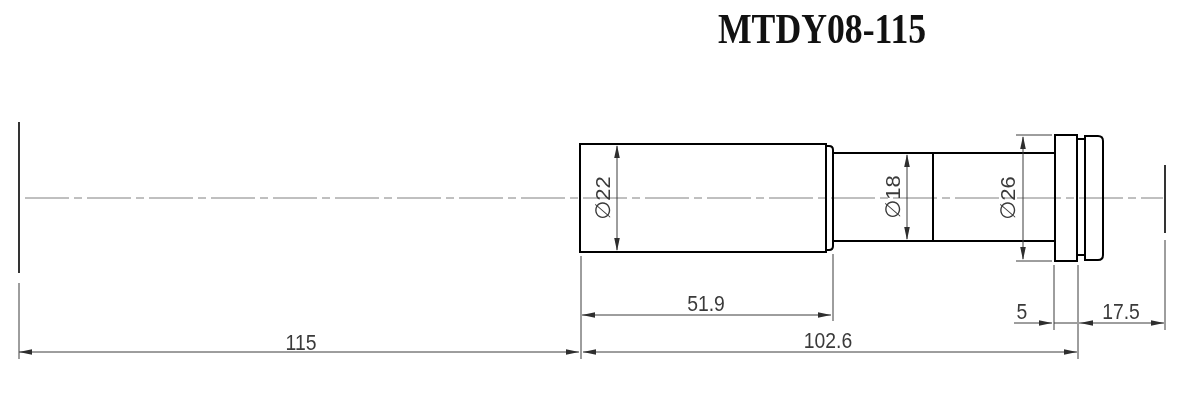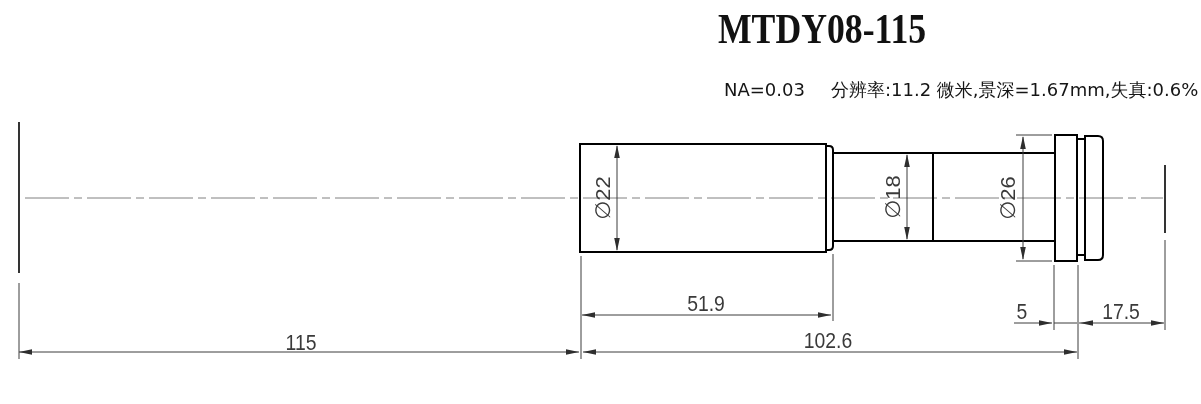--- a/index.html
+++ b/index.html
@@ -99,23 +99,20 @@
 
       <polygon points="1052,323 1039,320.2 1039,325.8"></polygon>
 
       <polygon points="1080,323 1093,320.2 1093,325.8"></polygon>
       <polygon points="1164,323 1151,320.2 1151,325.8"></polygon>
     </g>
   </svg>
 
   <div class="txt title" style="left:692px;top:8px;">MTDY08-115</div>
 
-  <div class="txt spec" style="left:724px;top:80px;">
-    <span>NA=0.03</span><span class="gap"></span><span>分辨率:11.2 微米,景深=1.67mm,失真:0.6%</span>
-  </div>
 
   <div class="txt dim" style="left:261px;top:332px;width:80px;">115</div>
 
   <div class="txt dim" style="left:788px;top:330px;width:80px;">102.6</div>
 
   <div class="txt dim" style="left:666px;top:293px;width:80px;">51.9</div>
 
   <div class="txt dim" style="left:1002px;top:301px;width:40px;">5</div>
 
   <div class="txt dim" style="left:1081px;top:301px;width:80px;">17.5</div>

